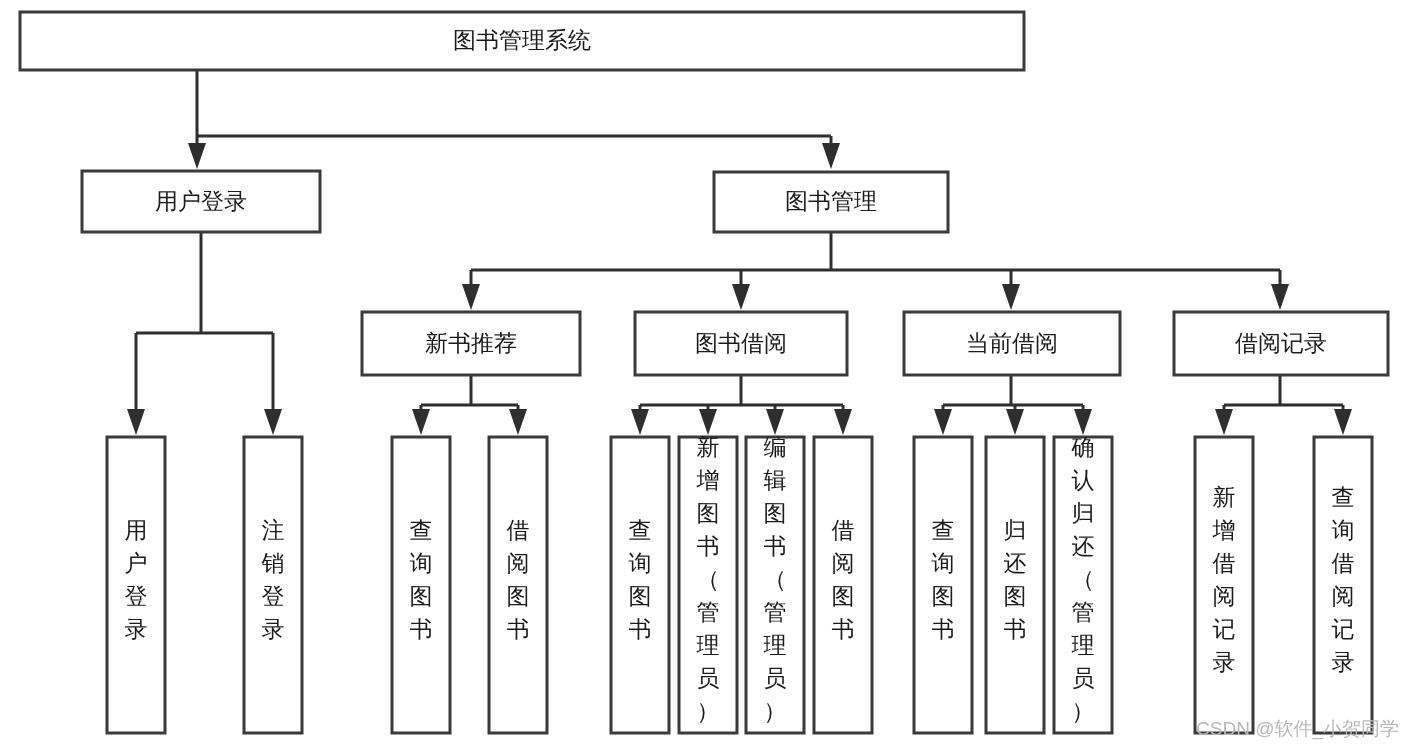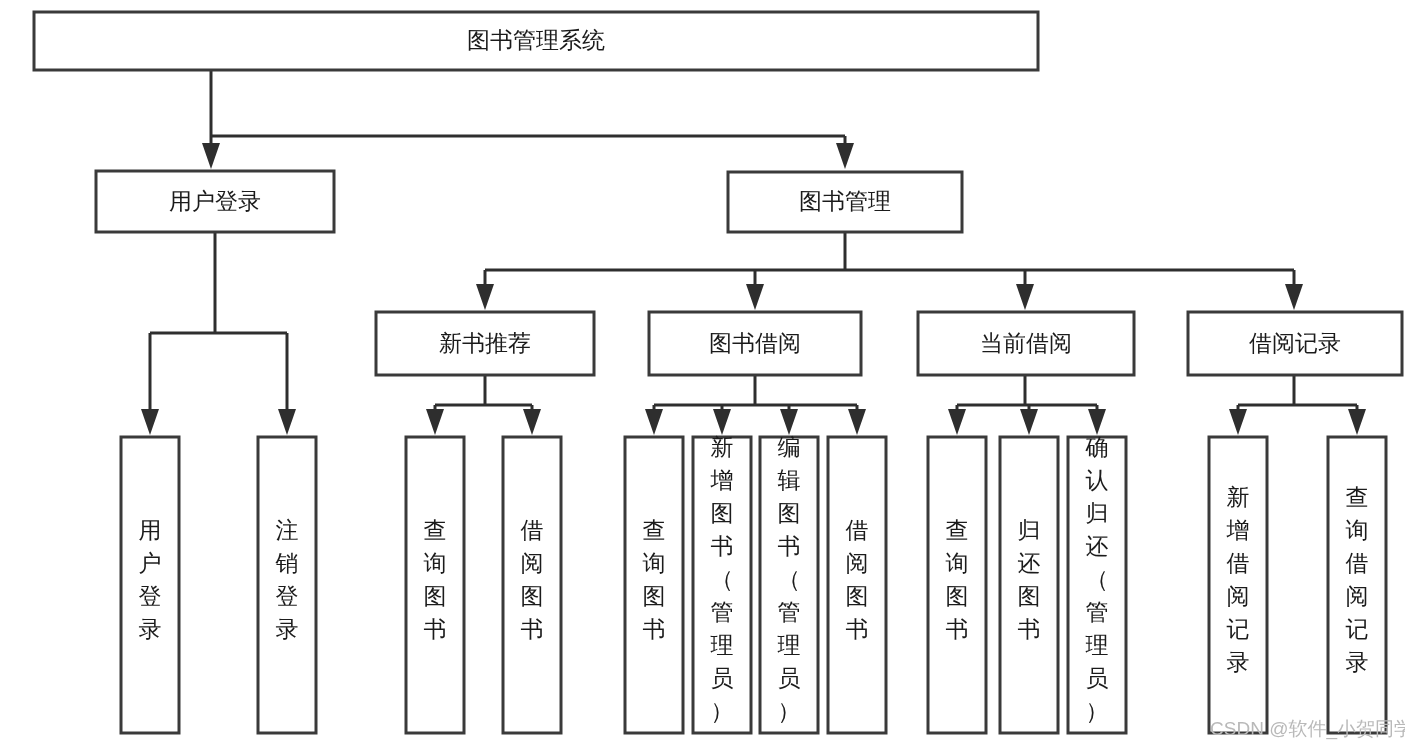--- a/index.html
+++ b/index.html
@@ -10,21 +10,21 @@
   }
   body {
     width: 1405px;
     height: 747px;
     position: relative;
     overflow: hidden;
     font-family: "Liberation Sans", "DejaVu Sans", sans-serif;
   }
   #diagram-root {
     position: absolute;
-    left: 16px;
+    left: 2px;
     top: 0;
     width: 1139px;
     height: 747px;
   }
   svg.diagram-canvas {
     display: block;
     width: 1405px;
     height: 747px;
   }
   .node-box {

